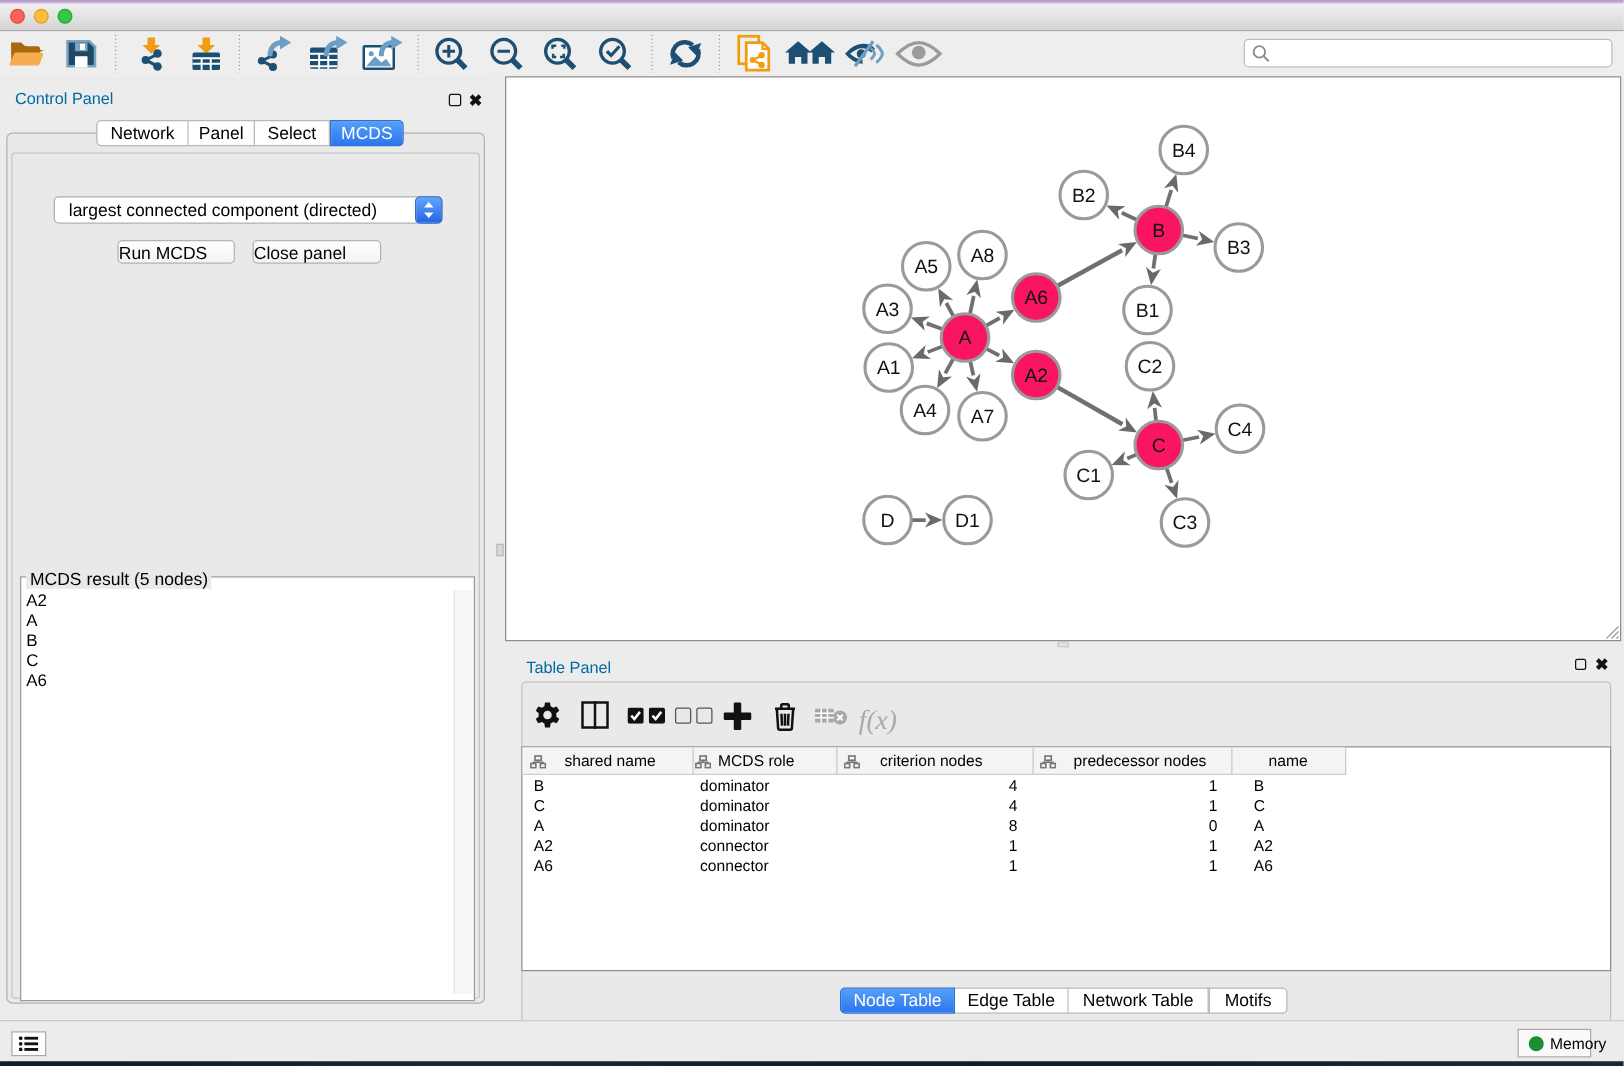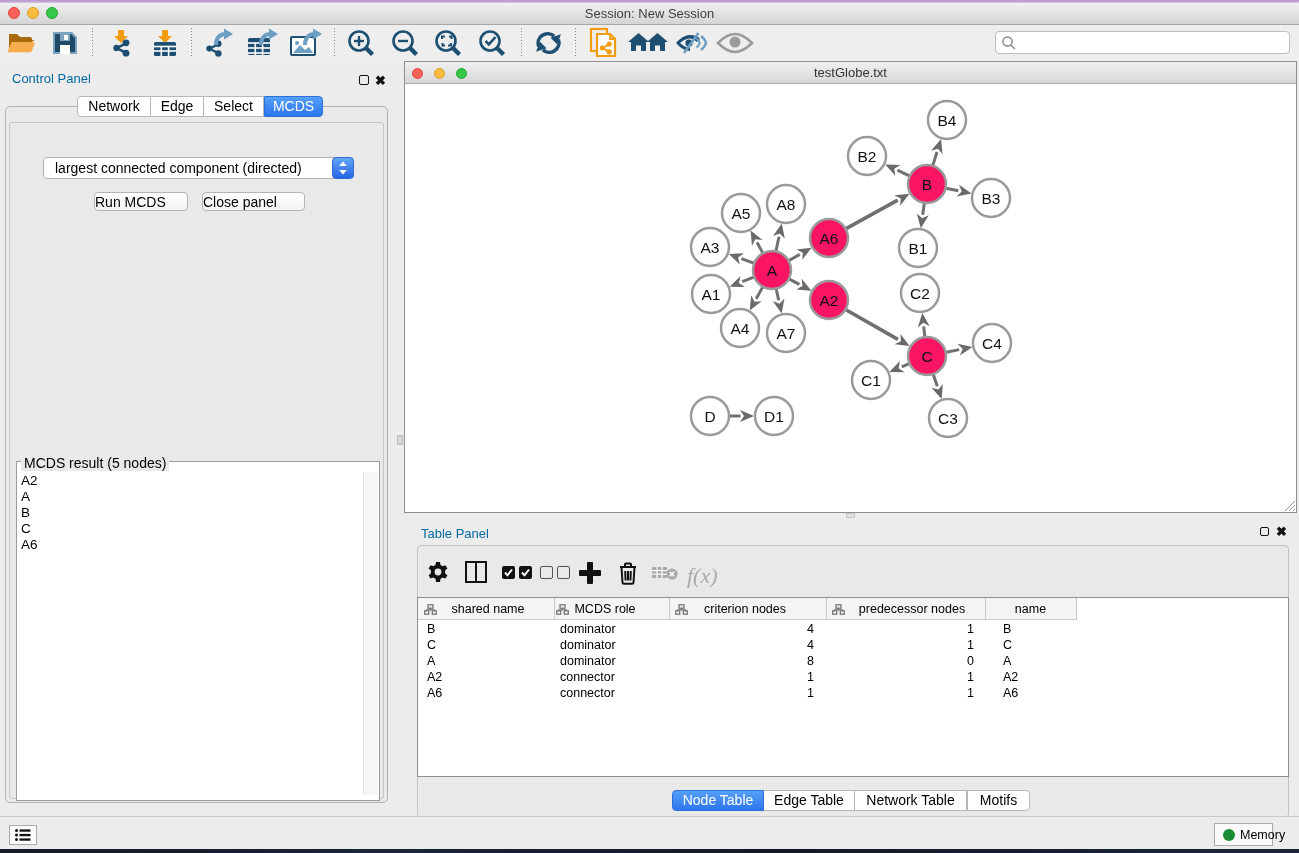--- a/index.html
+++ b/index.html
@@ -13,21 +13,20 @@
 .hdrcell{position:absolute;top:0;height:22px;font-size:12.5px;color:#000;text-align:center;line-height:22px}
 .rowtxt{position:absolute;font-size:12.5px;color:#000;height:16px;line-height:16px}
 </style></head>
 <body>
 
 <div class="abs" style="left:0;top:0;width:1299px;height:3px;background:linear-gradient(#b394c9,#d6c3e4)"></div>
 <div class="abs" style="left:0;top:3px;width:1299px;height:22px;background:linear-gradient(#f0f0f0,#d4d4d4);border-bottom:1px solid #a8a8a8">
  <div class="light" style="left:8px;background:#fc615c;border:0.5px solid #e2463d"></div>
  <div class="light" style="left:27px;background:#fdbc40;border:0.5px solid #dfa023"></div>
  <div class="light" style="left:46px;background:#34c748;border:0.5px solid #1fa72e"></div>
- <div class="abs" style="left:0;width:1299px;top:3px;text-align:center;font-size:13px;color:#404040">Session: New Session</div>
 </div>
 
 <div class="abs" style="left:0;top:25px;width:1299px;height:37px;background:#eeeeee"></div>
 <svg class="abs" style="left:7px;top:30px" width="30" height="26" viewBox="0 0 30 26">
 <path d="M2,4 h8 l3,3 h10 a2,2 0 0 1 2,2 v4 h-23 z" fill="#a96a0e"></path>
 <path d="M2,4 v17 l4,0 22-11 a0,0 0 0 1 0,0 l-2,0" fill="#a96a0e"></path>
 <path d="M6,12 h20 a1.5,1.5 0 0 1 1.4,2 l-2.6,7 a2,2 0 0 1 -1.9,1.3 H1.6 a1,1 0 0 1 -0.9,-1.4 l3.4,-7.6 a2,2 0 0 1 1.9,-1.3 z" fill="#f7ad4d"></path>
 </svg>
 <svg class="abs" style="left:51px;top:30px" width="28" height="26" viewBox="0 0 28 26">
 <path d="M2,2 h19 l5,5 v17 H2 z" fill="#7ba3bf"></path>
@@ -168,21 +167,21 @@
 </svg>
 
 <div class="abs" id="cp" style="left:0;top:62px;width:393px;height:751px;background:#ececec">
  <div class="paneltitle abs" style="left:12px;top:9px">Control Panel</div>
  <div class="abs" style="left:359px;top:13px;width:10px;height:10px;border:1.6px solid #111;border-radius:2px"></div>
  <div class="pbtn" style="left:375px;top:11px;font-size:13px">✖</div>
  <div class="abs" style="left:5px;top:44px;width:383px;height:697px;border:1px solid #b2b2b2;border-radius:5px;background:#e9e9e9"></div>
  <div class="abs" style="left:9px;top:60px;width:375px;height:677px;border:1px solid #c6c6c6;border-radius:3px;background:#e9e9e9"></div>
 
  <div class="tab" style="left:77px;top:34px;width:74px;border-radius:4px 0 0 4px">Network</div>
- <div class="tab" style="left:151px;top:34px;width:53px;border-left:none">Edge</div>
+ <div class="tab" style="left:151px;top:34px;width:53px;border-left:none">Panel</div>
  <div class="tab" style="left:204px;top:34px;width:60px;border-left:none">Select</div>
  <div class="tab tabsel" style="left:264px;top:34px;width:59px;border-radius:0 4px 4px 0">MCDS</div>
 
  <div class="abs" style="left:43px;top:95px;width:311px;height:22px;background:#fff;border:1px solid #b0b0b0;border-radius:4px"></div>
  <div class="abs" style="left:55px;top:98px;font-size:14px;color:#000">largest connected component (directed)</div>
  <div class="abs" style="left:332px;top:95px;width:22px;height:22px;background:linear-gradient(#63a6f9,#2465e4);border-radius:4px;border:1px solid #2d6fd8">
    <svg width="20" height="20" viewBox="0 0 20 20" style="position:absolute;left:0;top:0">
    <path d="M6.2,8 l3.8,-4.4 3.8,4.4 z M6.2,12 l3.8,4.4 3.8,-4.4 z" fill="#fff"></path>
       </svg>
  </div>
@@ -191,26 +190,20 @@
 
  <div class="abs" style="left:16px;top:399px;width:364px;height:340px;border:1px solid #9c9c9c;background:#fff"></div>
  <div class="abs" style="left:21px;top:393px;background:#e9e9e9;padding:0 3px;font-size:14px;color:#000">MCDS result (5 nodes)</div>
  <div class="abs" style="left:363px;top:410px;width:15px;height:323px;background:#f6f6f6;border-left:1px solid #e3e3e3"></div>
  <div class="abs" style="left:21px;top:411px;font-size:13.5px;color:#000;line-height:16px">A2<br>A<br>B<br>C<br>A6</div>
 </div>
 
 <div class="abs" style="left:397px;top:435px;width:6px;height:10px;background:#d8d8d8;border:1px solid #bcbcbc"></div>
 
 <div class="abs" style="left:404px;top:61px;width:893px;height:452px;background:#fff;border:1px solid #8e8e8e">
- <div class="abs" style="left:0;top:0;width:891px;height:22px;background:linear-gradient(#f0f0f0,#d7d7d7);border-bottom:1px solid #ababab">
-  <div class="light" style="left:7px;top:6px;width:11px;height:11px;background:#fc615c;border:0.5px solid #e2463d"></div>
-  <div class="light" style="left:29px;top:6px;width:11px;height:11px;background:#fdbc40;border:0.5px solid #dfa023"></div>
-  <div class="light" style="left:51px;top:6px;width:11px;height:11px;background:#34c748;border:0.5px solid #1fa72e"></div>
-  <div class="abs" style="left:0;width:891px;top:3px;text-align:center;font-size:13px;color:#333">testGlobe.txt</div>
- </div>
  <svg width="893" height="429" viewBox="0 0 893 429" style="position:absolute;left:0;top:22px" font-family="Liberation Sans, sans-serif">
       <defs>
         <marker id="arw" markerWidth="15" markerHeight="14" refX="1" refY="6.5" orient="auto" markerUnits="userSpaceOnUse">
           <path d="M0.5,0.5 L14.5,6.5 L0.5,12.5 L4.5,6.5 Z" fill="#6a6a6a"></path>
         </marker>
       </defs>
       <line x1="357.7" y1="168.9" x2="352.0" y2="158.4" stroke="#707070" stroke-width="3.0" marker-end="url(#arw)"></line>
       <line x1="371.0" y1="166.9" x2="374.0" y2="152.8" stroke="#707070" stroke-width="3.0" marker-end="url(#arw)"></line>
       <line x1="348.7" y1="179.2" x2="336.4" y2="174.7" stroke="#707070" stroke-width="3.0" marker-end="url(#arw)"></line>
       <line x1="348.9" y1="193.1" x2="337.2" y2="197.7" stroke="#707070" stroke-width="3.0" marker-end="url(#arw)"></line>

